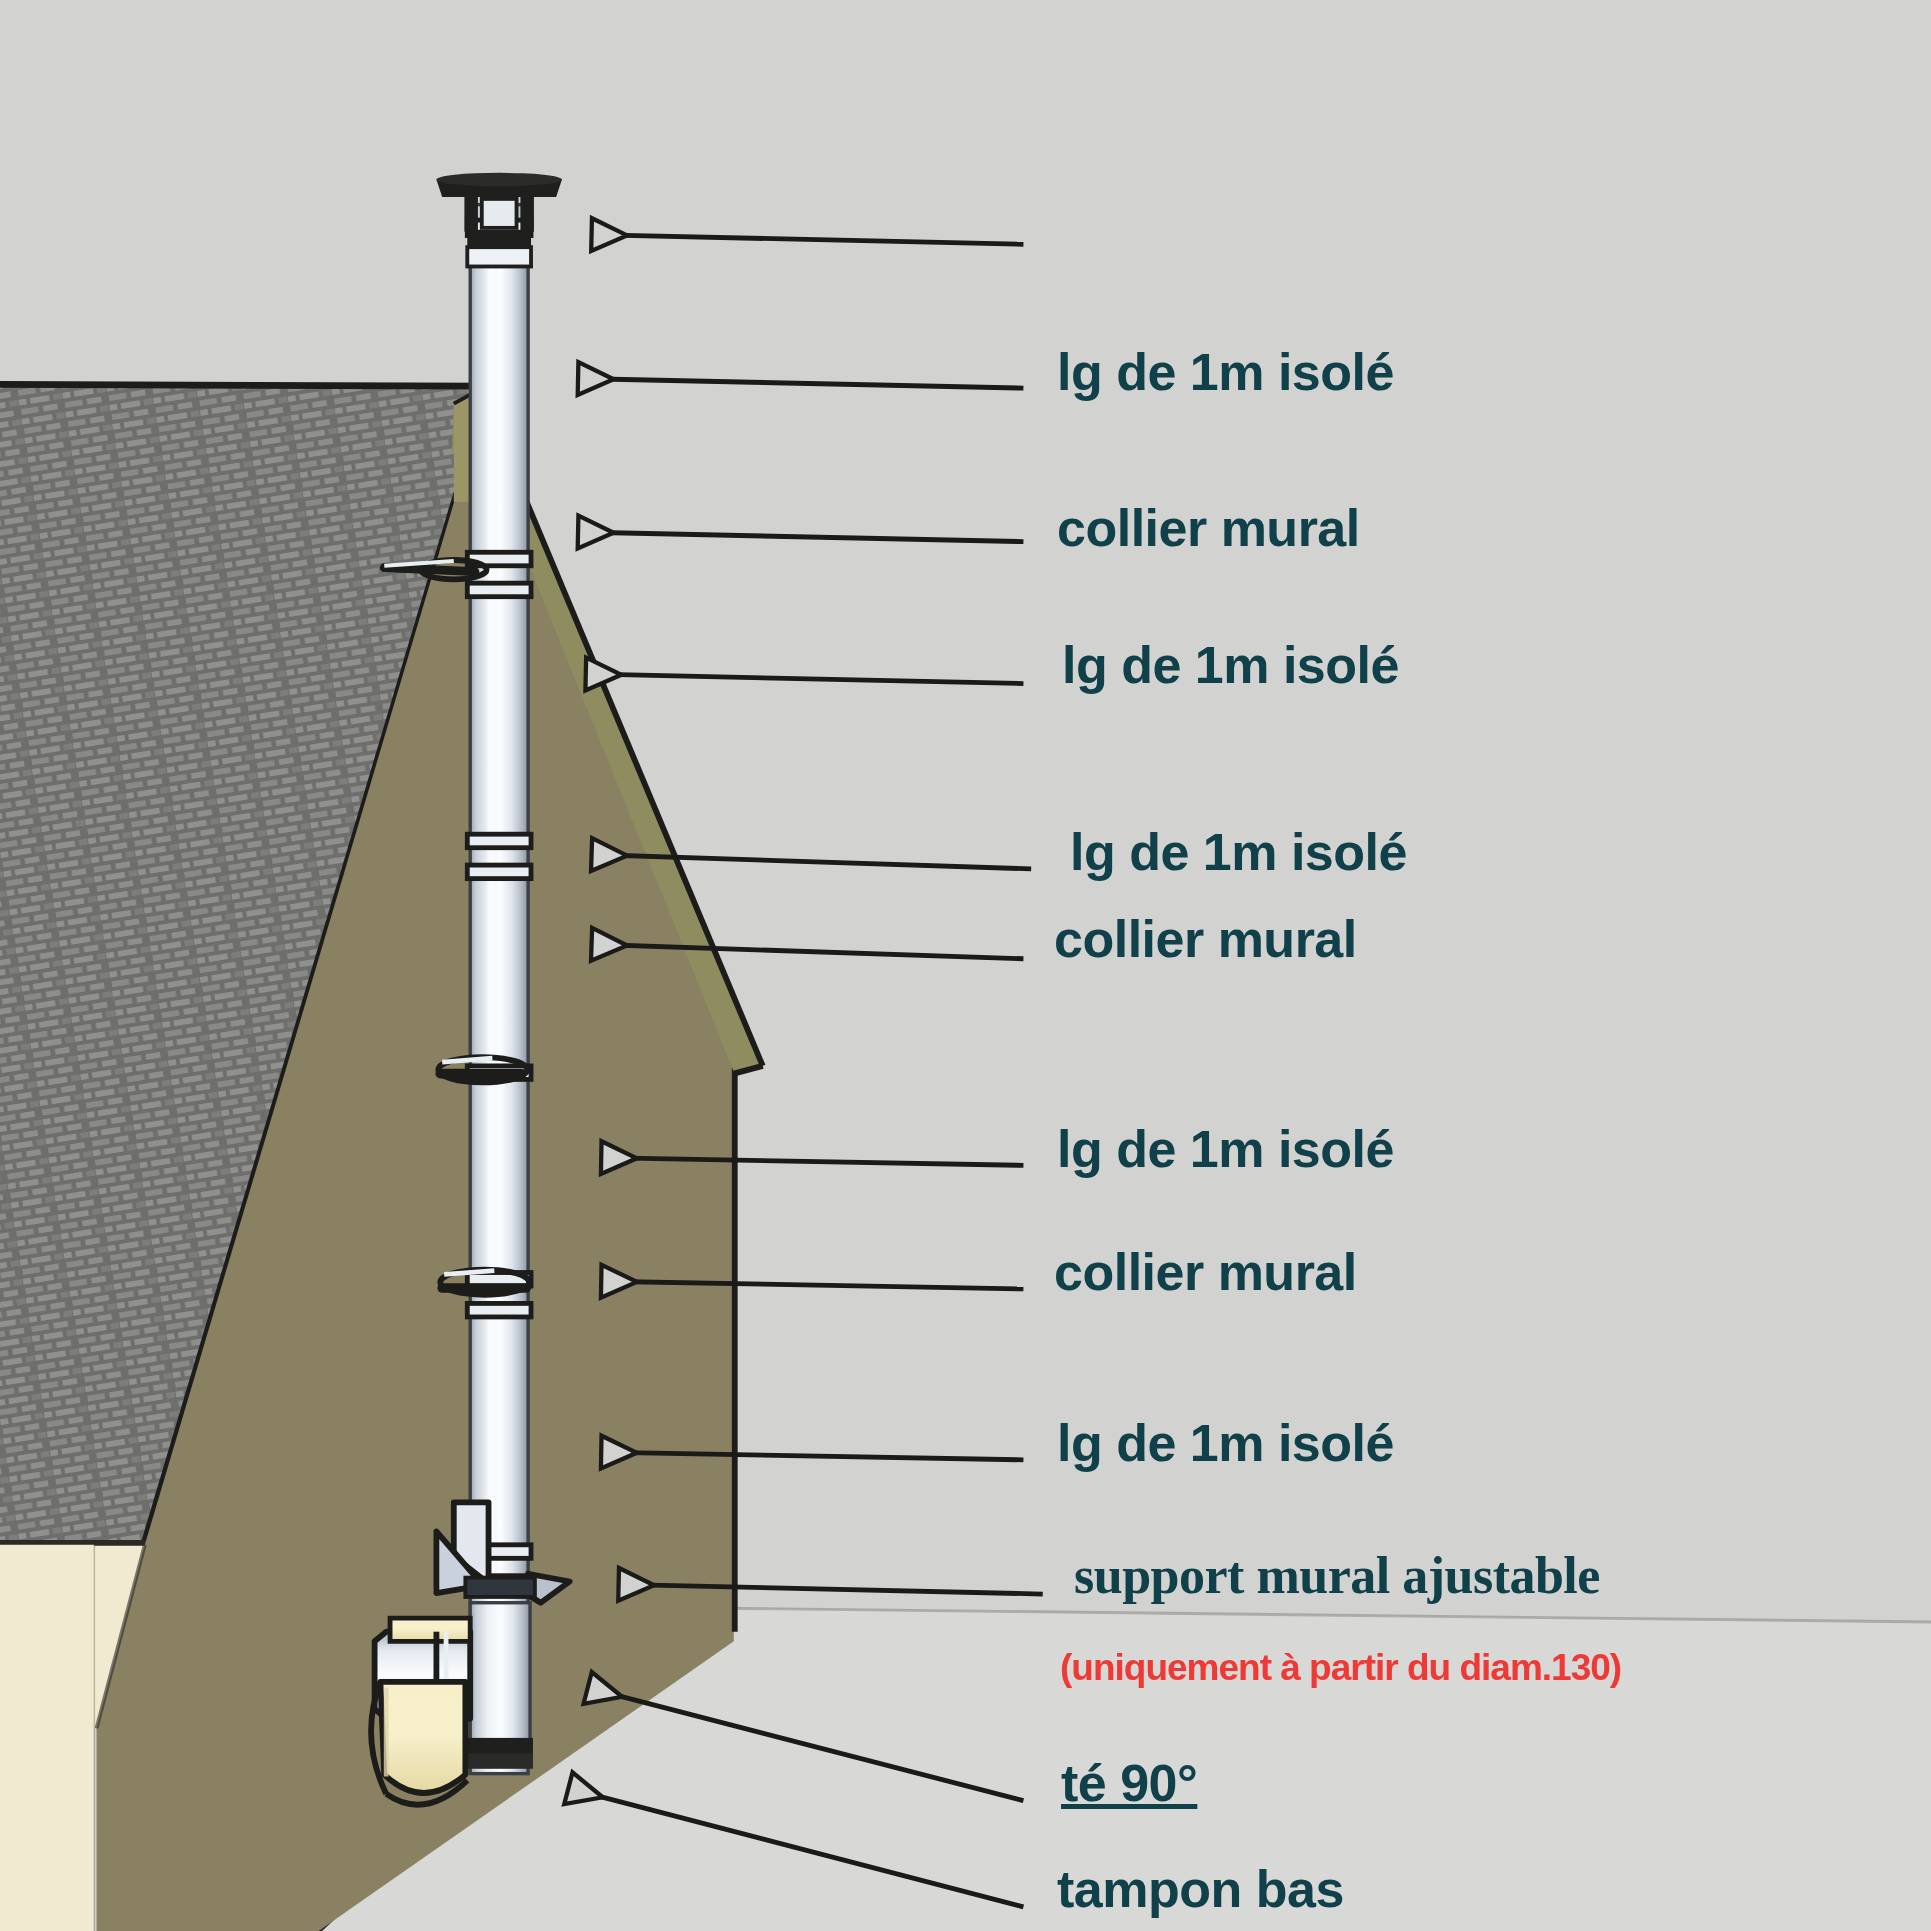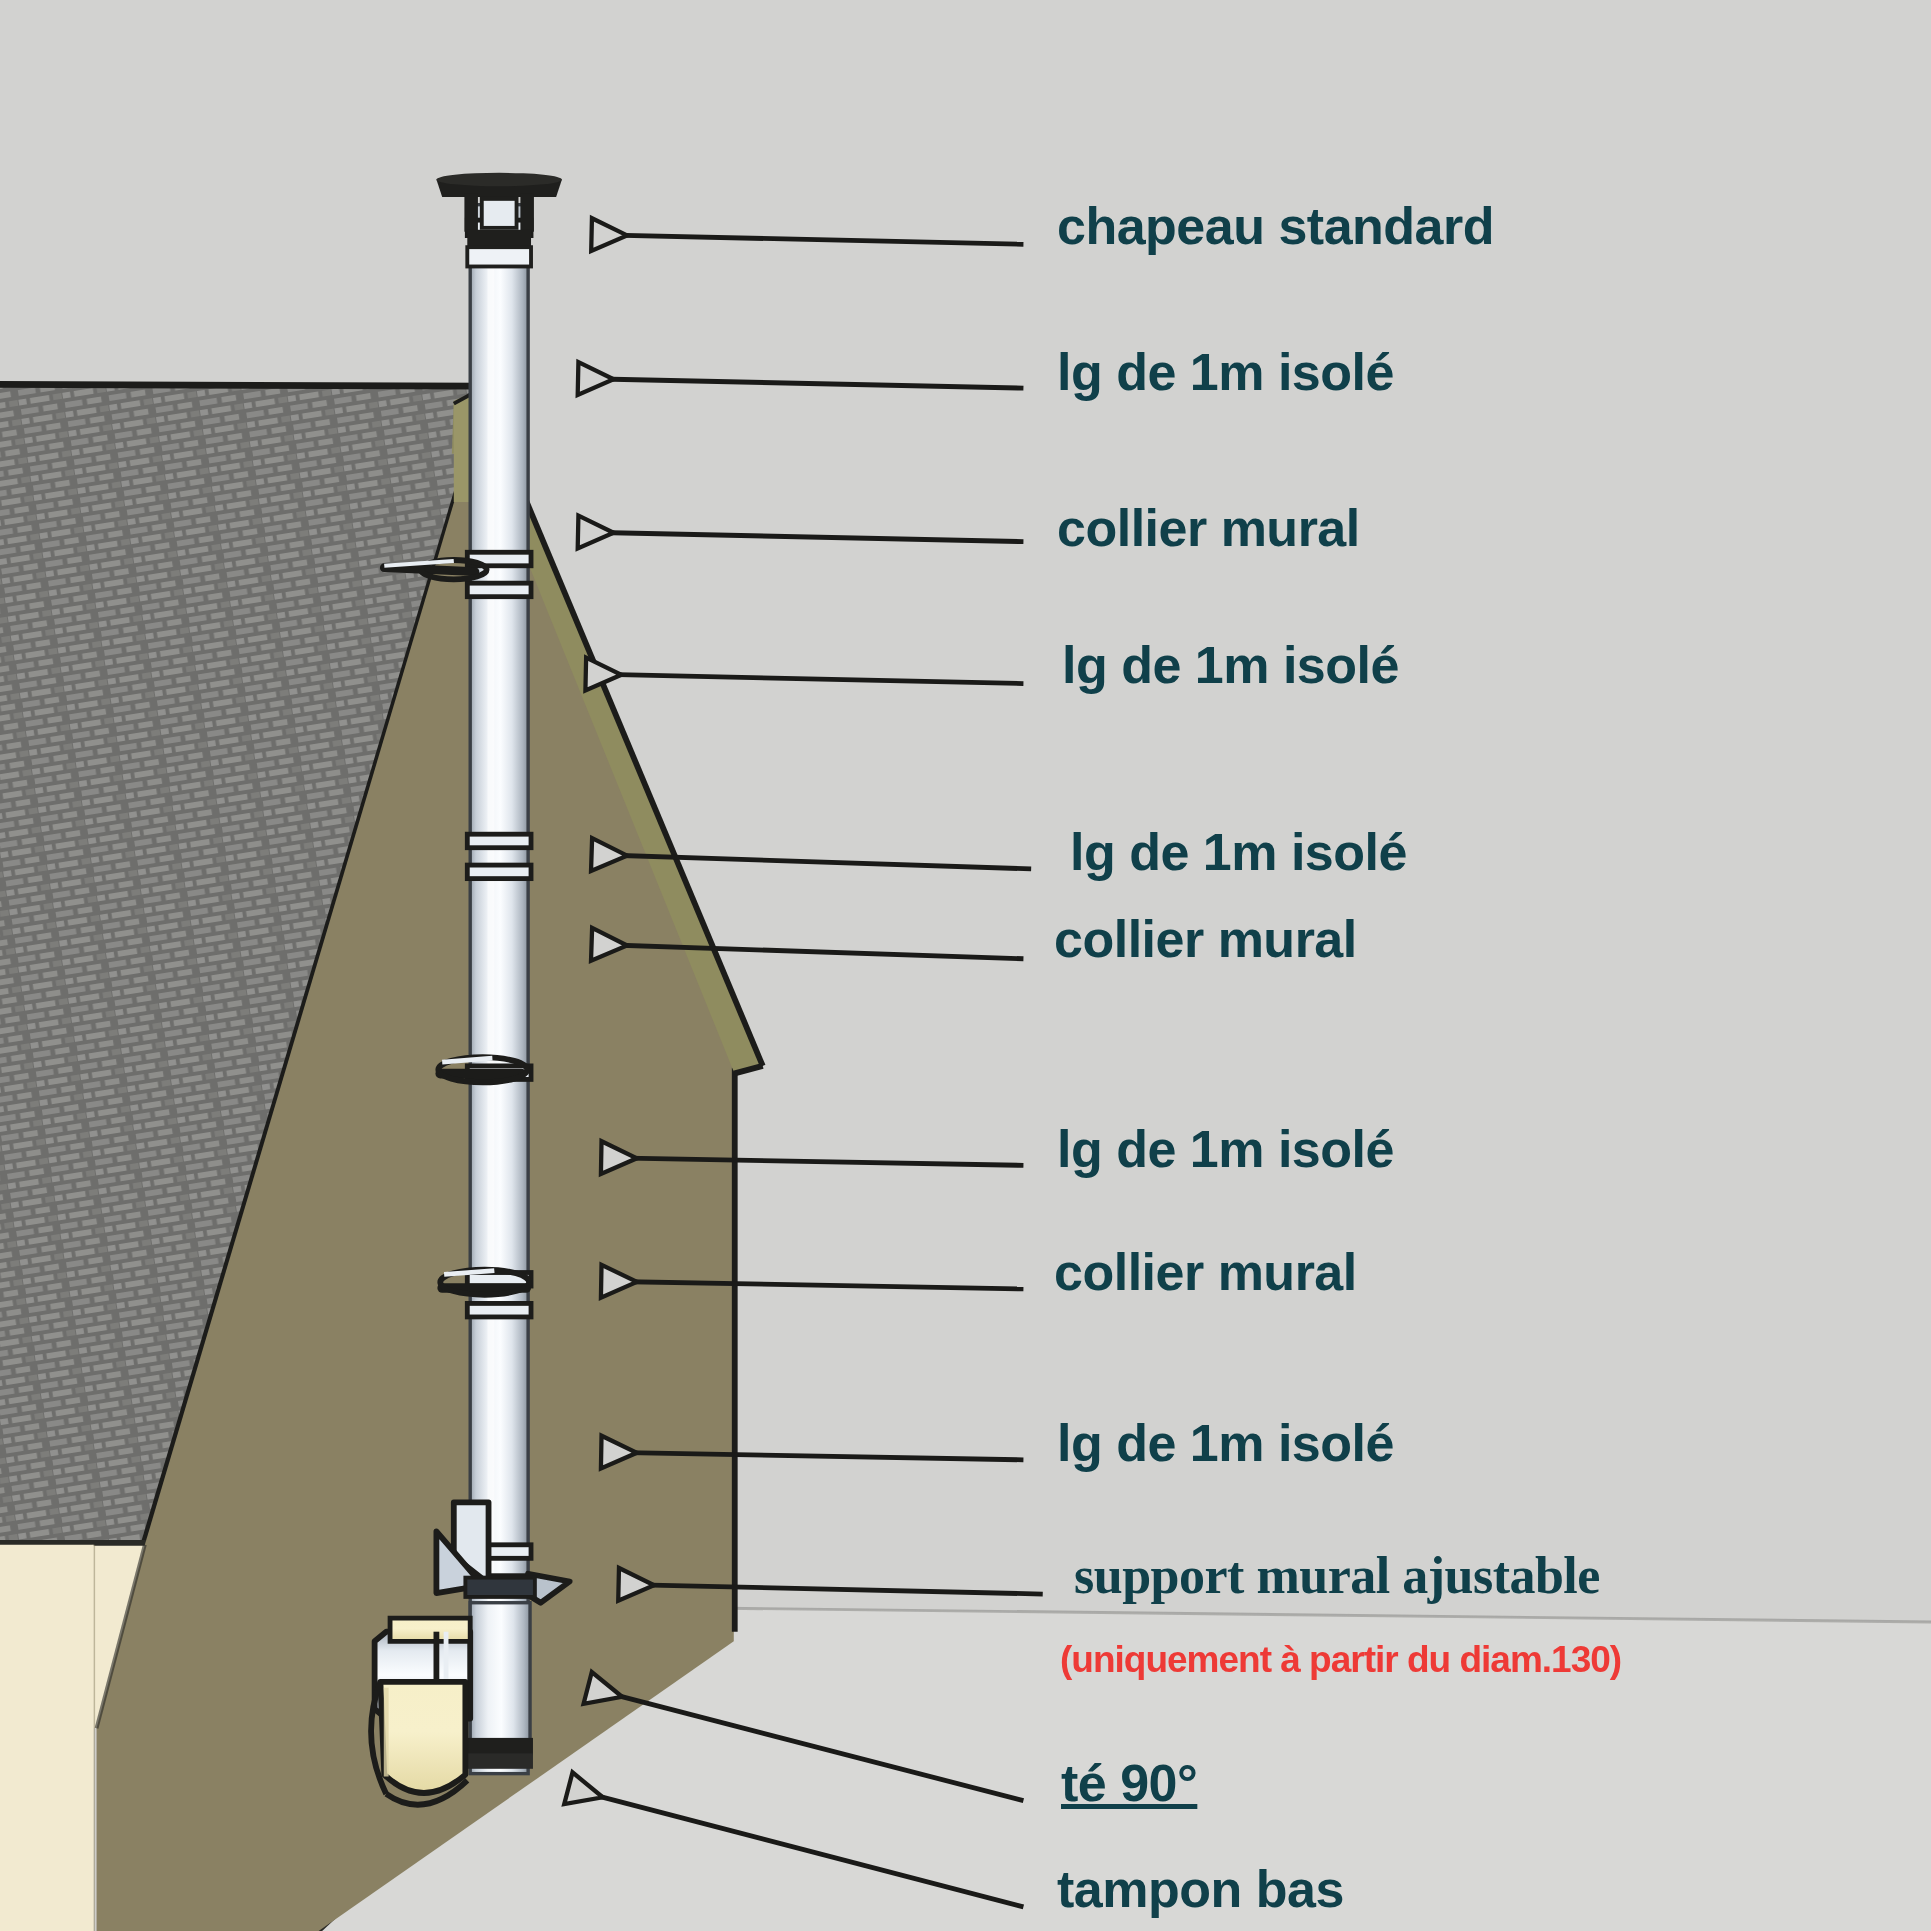--- a/index.html
+++ b/index.html
@@ -19,20 +19,21 @@
     line-height:1;
   }
   .lbl.main{
     color:#10404a;
     font-size:52px;
   }
   .lbl.note{
     color:#ee3a36;
     font-size:37px;
     letter-spacing:-1px;
+    margin-top:8px;
   }
 </style>
 </head>
 <body>
 
 <div id="stage">
 
   <svg id="scene" viewBox="0 0 2000 2000" xmlns="http://www.w3.org/2000/svg">
     <defs>
 
@@ -226,21 +227,20 @@
       <line x1="622" y1="1199" x2="1060" y2="1207"></line>
       <line x1="622" y1="1327" x2="1060" y2="1335"></line>
       <line x1="622" y1="1504" x2="1060" y2="1512"></line>
       <line x1="640" y1="1641" x2="1080" y2="1651"></line>
       <line x1="608" y1="1748" x2="1060" y2="1865"></line>
       <line x1="588" y1="1852" x2="1060" y2="1975"></line>
     </g>
 
   </svg>
 
-  <div class="lbl main" style="left:1057px;top:200px;">chapeau standard</div>
 
   <div class="lbl main" style="left:1057px;top:346px;">lg de 1m isolé</div>
 
   <div class="lbl main" style="left:1057px;top:502px;">collier mural</div>
 
   <div class="lbl main" style="left:1062px;top:639px;">lg de 1m isolé</div>
 
   <div class="lbl main" style="left:1070px;top:826px;">lg de 1m isolé</div>
 
   <div class="lbl main" style="left:1054px;top:913px;">collier mural</div>

